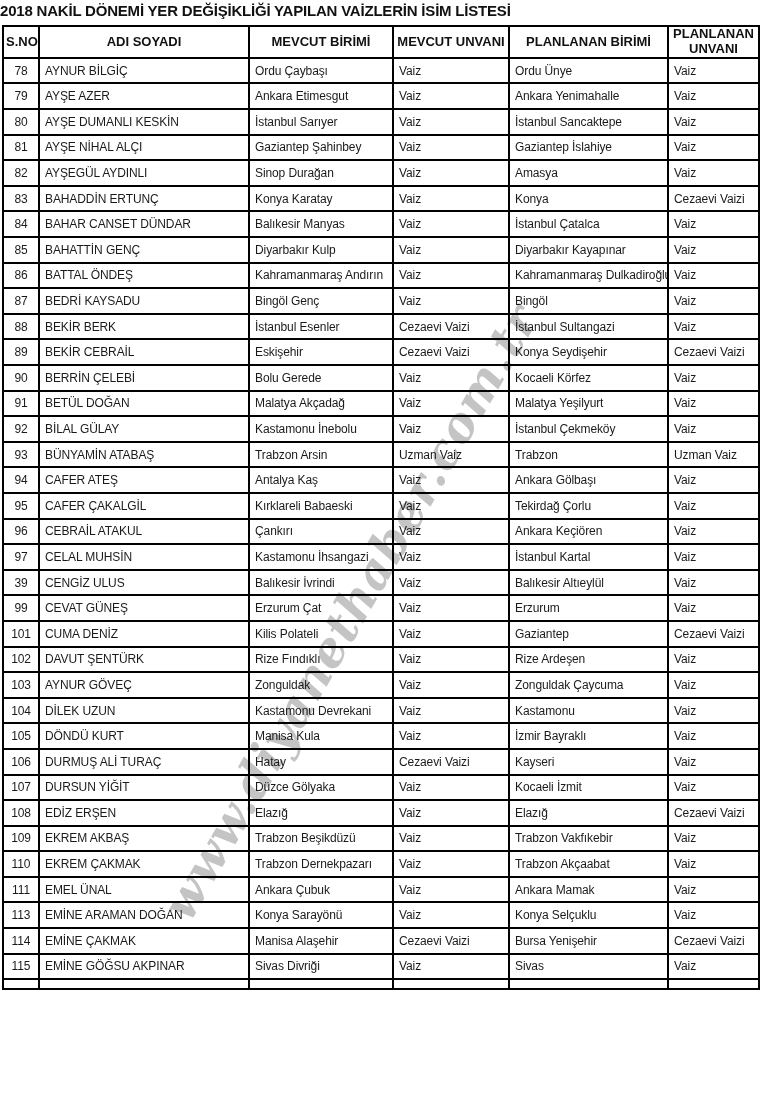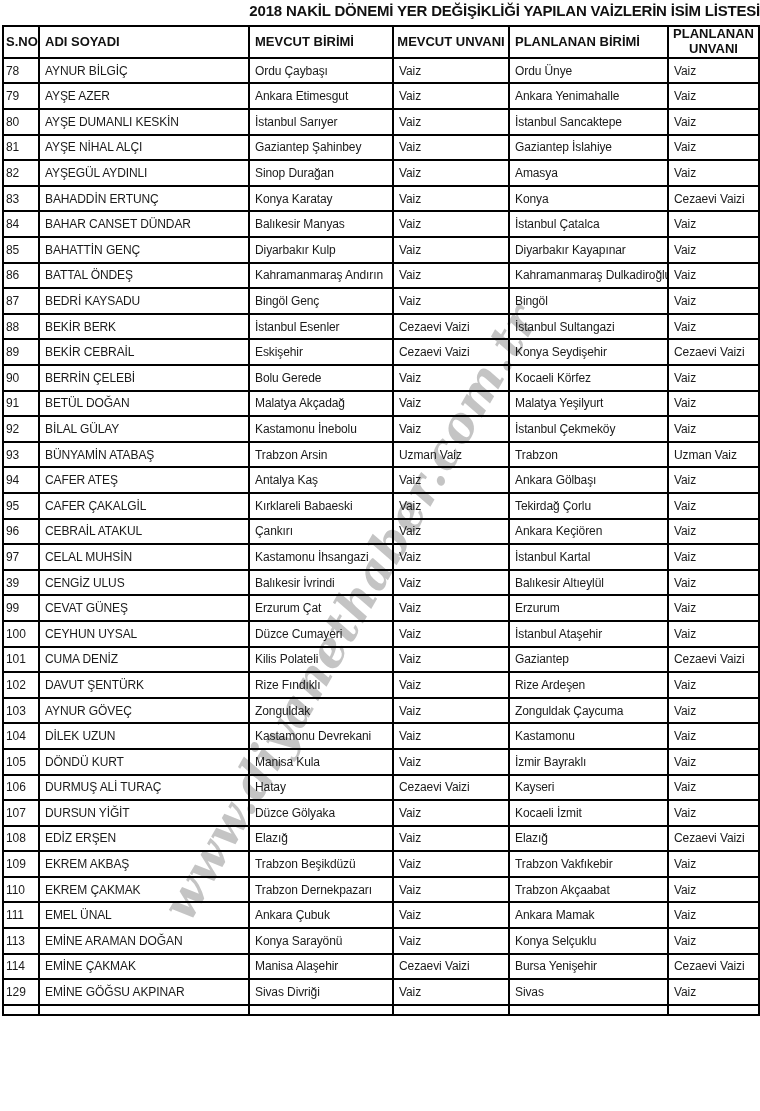--- a/index.html
+++ b/index.html
@@ -11,21 +11,21 @@
     background: #ffffff;
     overflow: hidden;
     position: relative;
     font-family: "Liberation Sans", sans-serif;
     color: #1a1a1a;
   }
   .page-title {
     position: relative;
     z-index: 2;
     margin: 2px 0 0 0;
-    text-align: right;
+    text-align: left;
     font-size: 15px;
     font-weight: bold;
     letter-spacing: -0.2px;
     color: #111;
   }
   .watermark {
     position: absolute;
     left: 350px; top: 612px;
     transform: translate(-50%, -50%) rotate(-60deg);
     transform-origin: center center;
@@ -52,33 +52,33 @@
     border: 2px solid #000;
     padding: 0 5px;
     overflow: hidden;
     white-space: nowrap;
     background: transparent;
   }
   .roster th {
     height: 29px;
     font-size: 13px;
     font-weight: bold;
-    text-align: left;
+    text-align: center;
     vertical-align: middle;
     color: #111;
   }
   .roster th.center { text-align: center; padding: 0 2px; }
   .roster th.wrap { white-space: normal; line-height: 1.15; }
   .roster td {
     height: 25.6px;
     font-size: 12px;
     vertical-align: middle;
     letter-spacing: -0.1px;
   }
-  .roster td.c-sno { padding: 0 2px; }
+  .roster td.c-sno { text-align: center; padding: 0 2px; }
   .roster tr.partial td { height: 10px; }
 </style>
 </head>
 <body>
 
 <div class="watermark">www.diyanethaber.com.tr</div>
 
 <div class="page-title">2018 NAKİL DÖNEMİ YER DEĞİŞİKLİĞİ YAPILAN VAİZLERİN İSİM LİSTESİ</div>
 
 <table class="roster">
@@ -271,28 +271,20 @@
       </tr>
       <tr>
         <td class="c-sno">99</td>
         <td>CEVAT GÜNEŞ</td>
         <td>Erzurum Çat</td>
         <td>Vaiz</td>
         <td>Erzurum</td>
         <td>Vaiz</td>
       </tr>
       <tr>
-        <td class="c-sno">100</td>
-        <td>CEYHUN UYSAL</td>
-        <td>Düzce Cumayeri</td>
-        <td>Vaiz</td>
-        <td>İstanbul Ataşehir</td>
-        <td>Vaiz</td>
-      </tr>
-      <tr>
         <td class="c-sno">101</td>
         <td>CUMA DENİZ</td>
         <td>Kilis Polateli</td>
         <td>Vaiz</td>
         <td>Gaziantep</td>
         <td>Cezaevi Vaizi</td>
       </tr>
       <tr>
         <td class="c-sno">102</td>
         <td>DAVUT ŞENTÜRK</td>
@@ -383,21 +375,21 @@
       </tr>
       <tr>
         <td class="c-sno">114</td>
         <td>EMİNE ÇAKMAK</td>
         <td>Manisa Alaşehir</td>
         <td>Cezaevi Vaizi</td>
         <td>Bursa Yenişehir</td>
         <td>Cezaevi Vaizi</td>
       </tr>
       <tr>
-        <td class="c-sno">129</td>
+        <td class="c-sno">115</td>
         <td>EMİNE GÖĞSU AKPINAR</td>
         <td>Sivas Divriği</td>
         <td>Vaiz</td>
         <td>Sivas</td>
         <td>Vaiz</td>
       </tr>
       <tr class="partial">
         <td></td>
         <td></td>
         <td></td>

